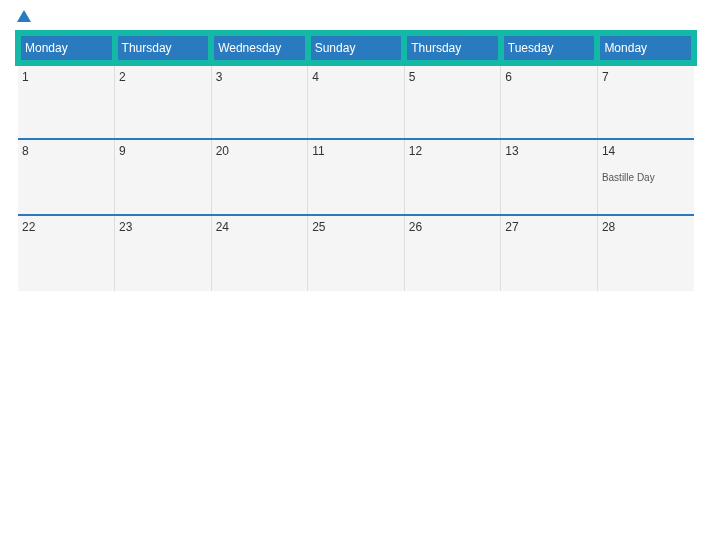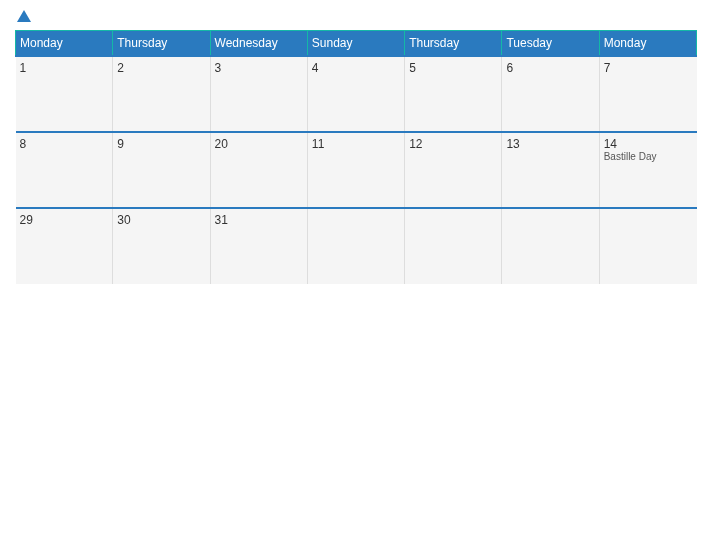--- a/index.html
+++ b/index.html
@@ -70,21 +70,21 @@
       border-collapse: collapse;
       table-layout: fixed;
     }
     .calendar-table thead tr th {
       background-color: #2a7abf;
       color: #fff;
       font-size: 12px;
       font-weight: normal;
       padding: 5px 4px;
       text-align: left;
-      border: 1px solid #14b8a6;
+      border: 6px solid #14b8a6;
     }
     .calendar-table tbody tr {
       border-top: 2px solid #2a7abf;
     }
     .calendar-table tbody tr td {
       background-color: #f5f5f5;
       vertical-align: top;
       padding: 4px 4px 2px 4px;
       height: 76px;
       font-size: 12px;
@@ -95,21 +95,21 @@
       border-right: none;
     }
     .day-number {
       font-size: 12px;
       color: #333;
       display: block;
     }
     .event-label {
       font-size: 10px;
       color: #555;
-      margin-top: 0;
+      margin-top: 14px;
       display: block;
     }
   </style>
 </head>
 <body>
 
 <div class="calendar-container">
   <div class="header">
     <div class="logo">
       <div class="logo-row">
@@ -177,28 +177,36 @@
           <td>
             <span class="day-number">13</span>
           </td>
           <td>
             <span class="day-number">14</span>
             <span class="event-label">Bastille Day</span>
           </td>
         </tr>
         <tr>
           <td>
-            <span class="day-number">29</span>
-          </td>
-          <td>
-            <span class="day-number">30</span>
-          </td>
-          <td>
-            <span class="day-number">31</span>
-          </td>
-          <td></td>
-          <td></td>
-          <td></td>
-          <td></td>
+            <span class="day-number">22</span>
+          </td>
+          <td>
+            <span class="day-number">23</span>
+          </td>
+          <td>
+            <span class="day-number">24</span>
+          </td>
+          <td>
+            <span class="day-number">25</span>
+          </td>
+          <td>
+            <span class="day-number">26</span>
+          </td>
+          <td>
+            <span class="day-number">27</span>
+          </td>
+          <td>
+            <span class="day-number">28</span>
+          </td>
         </tr>
       </tbody>
   </table>
 </div>
 
 </body></html>

